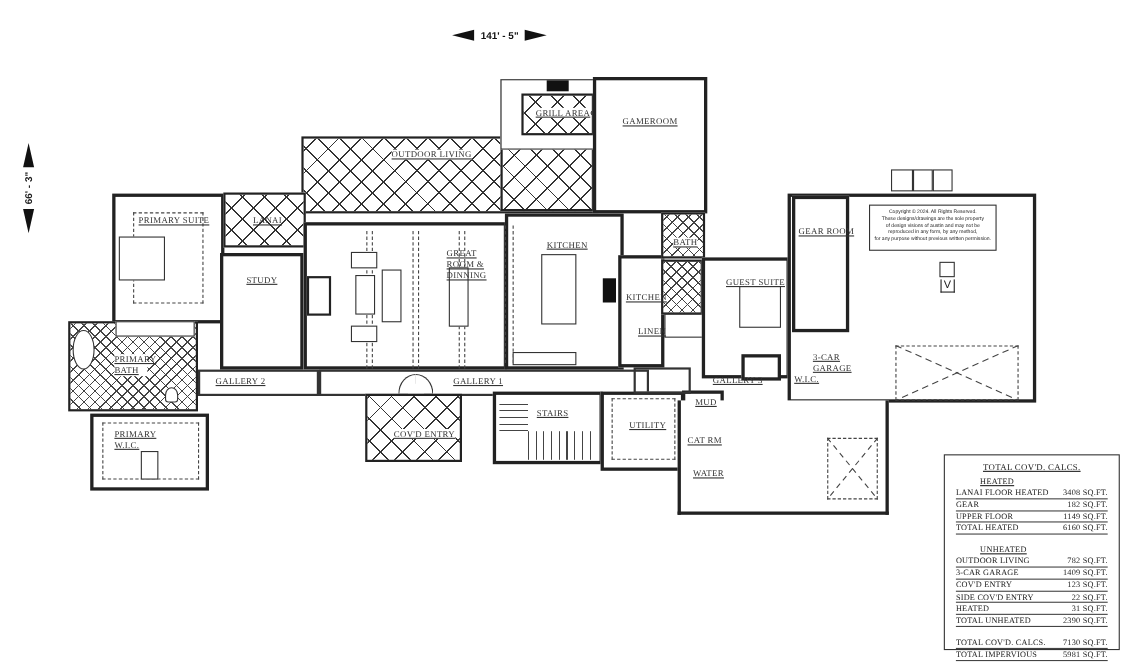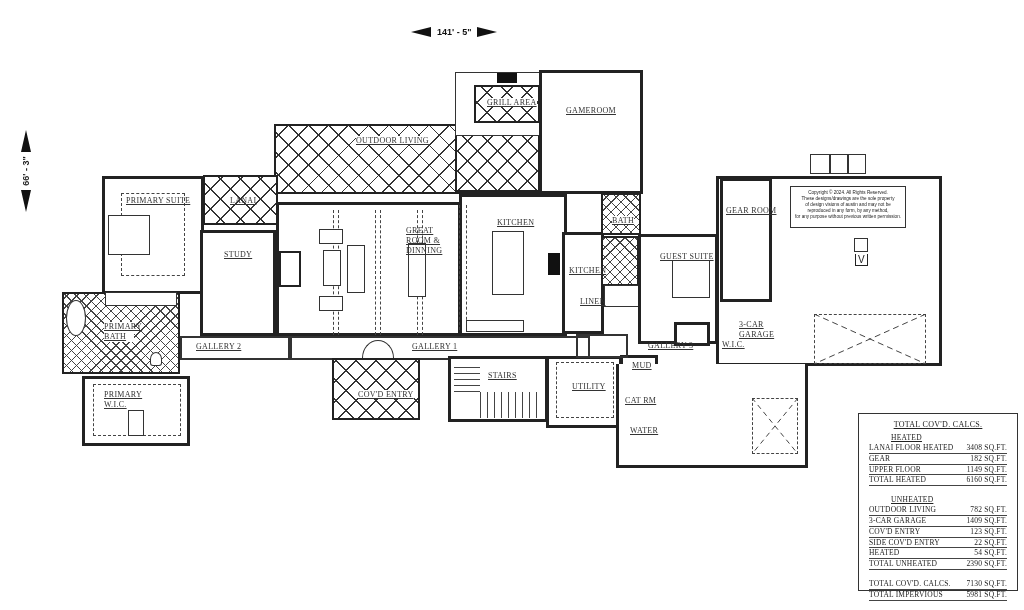--- a/index.html
+++ b/index.html
@@ -213,21 +213,21 @@
   <div class="row">
       <span>COV'D ENTRY</span>
       <span>123 SQ.FT.</span>
     </div>
   <div class="row">
       <span>SIDE COV'D ENTRY</span>
       <span>22 SQ.FT.</span>
     </div>
   <div class="row">
       <span>HEATED</span>
-      <span>54 SQ.FT.</span>
+      <span>31 SQ.FT.</span>
     </div>
   <div class="row">
       <span>TOTAL UNHEATED</span>
       <span>2390 SQ.FT.</span>
     </div>
   <div class="gap"></div>
   <div class="row">
       <span>TOTAL COV'D. CALCS.</span>
       <span>7130 SQ.FT.</span>
     </div>

